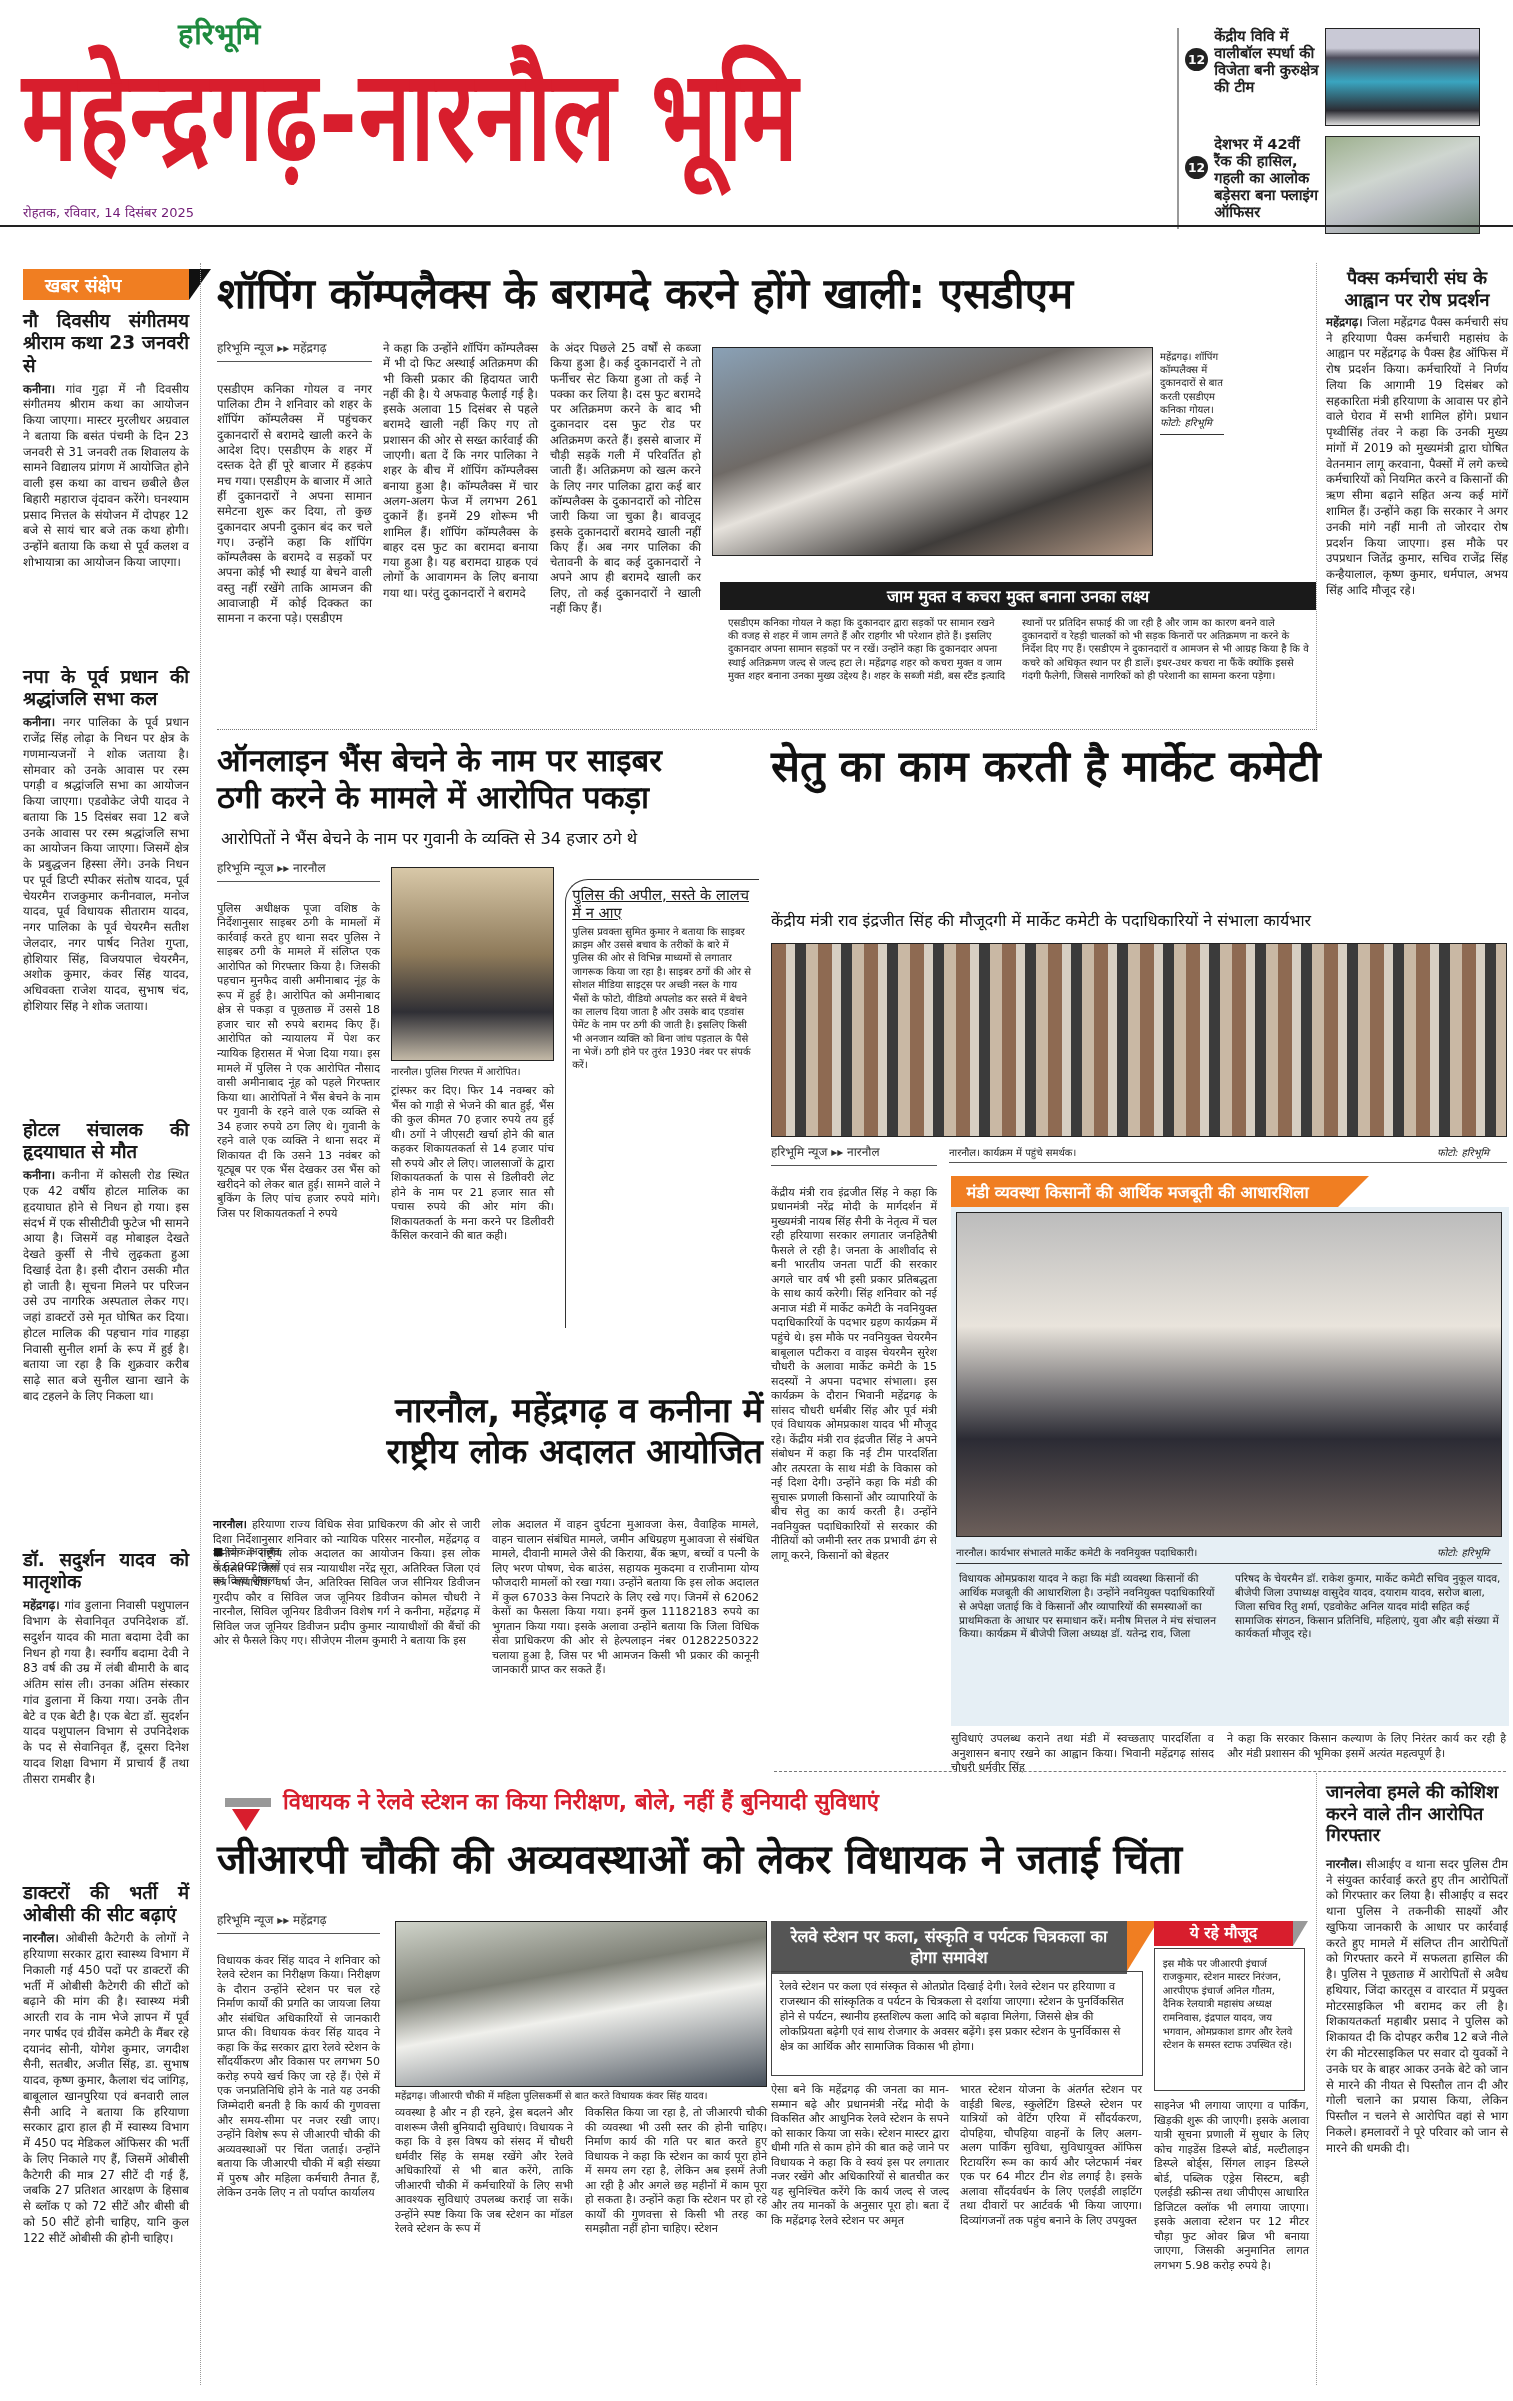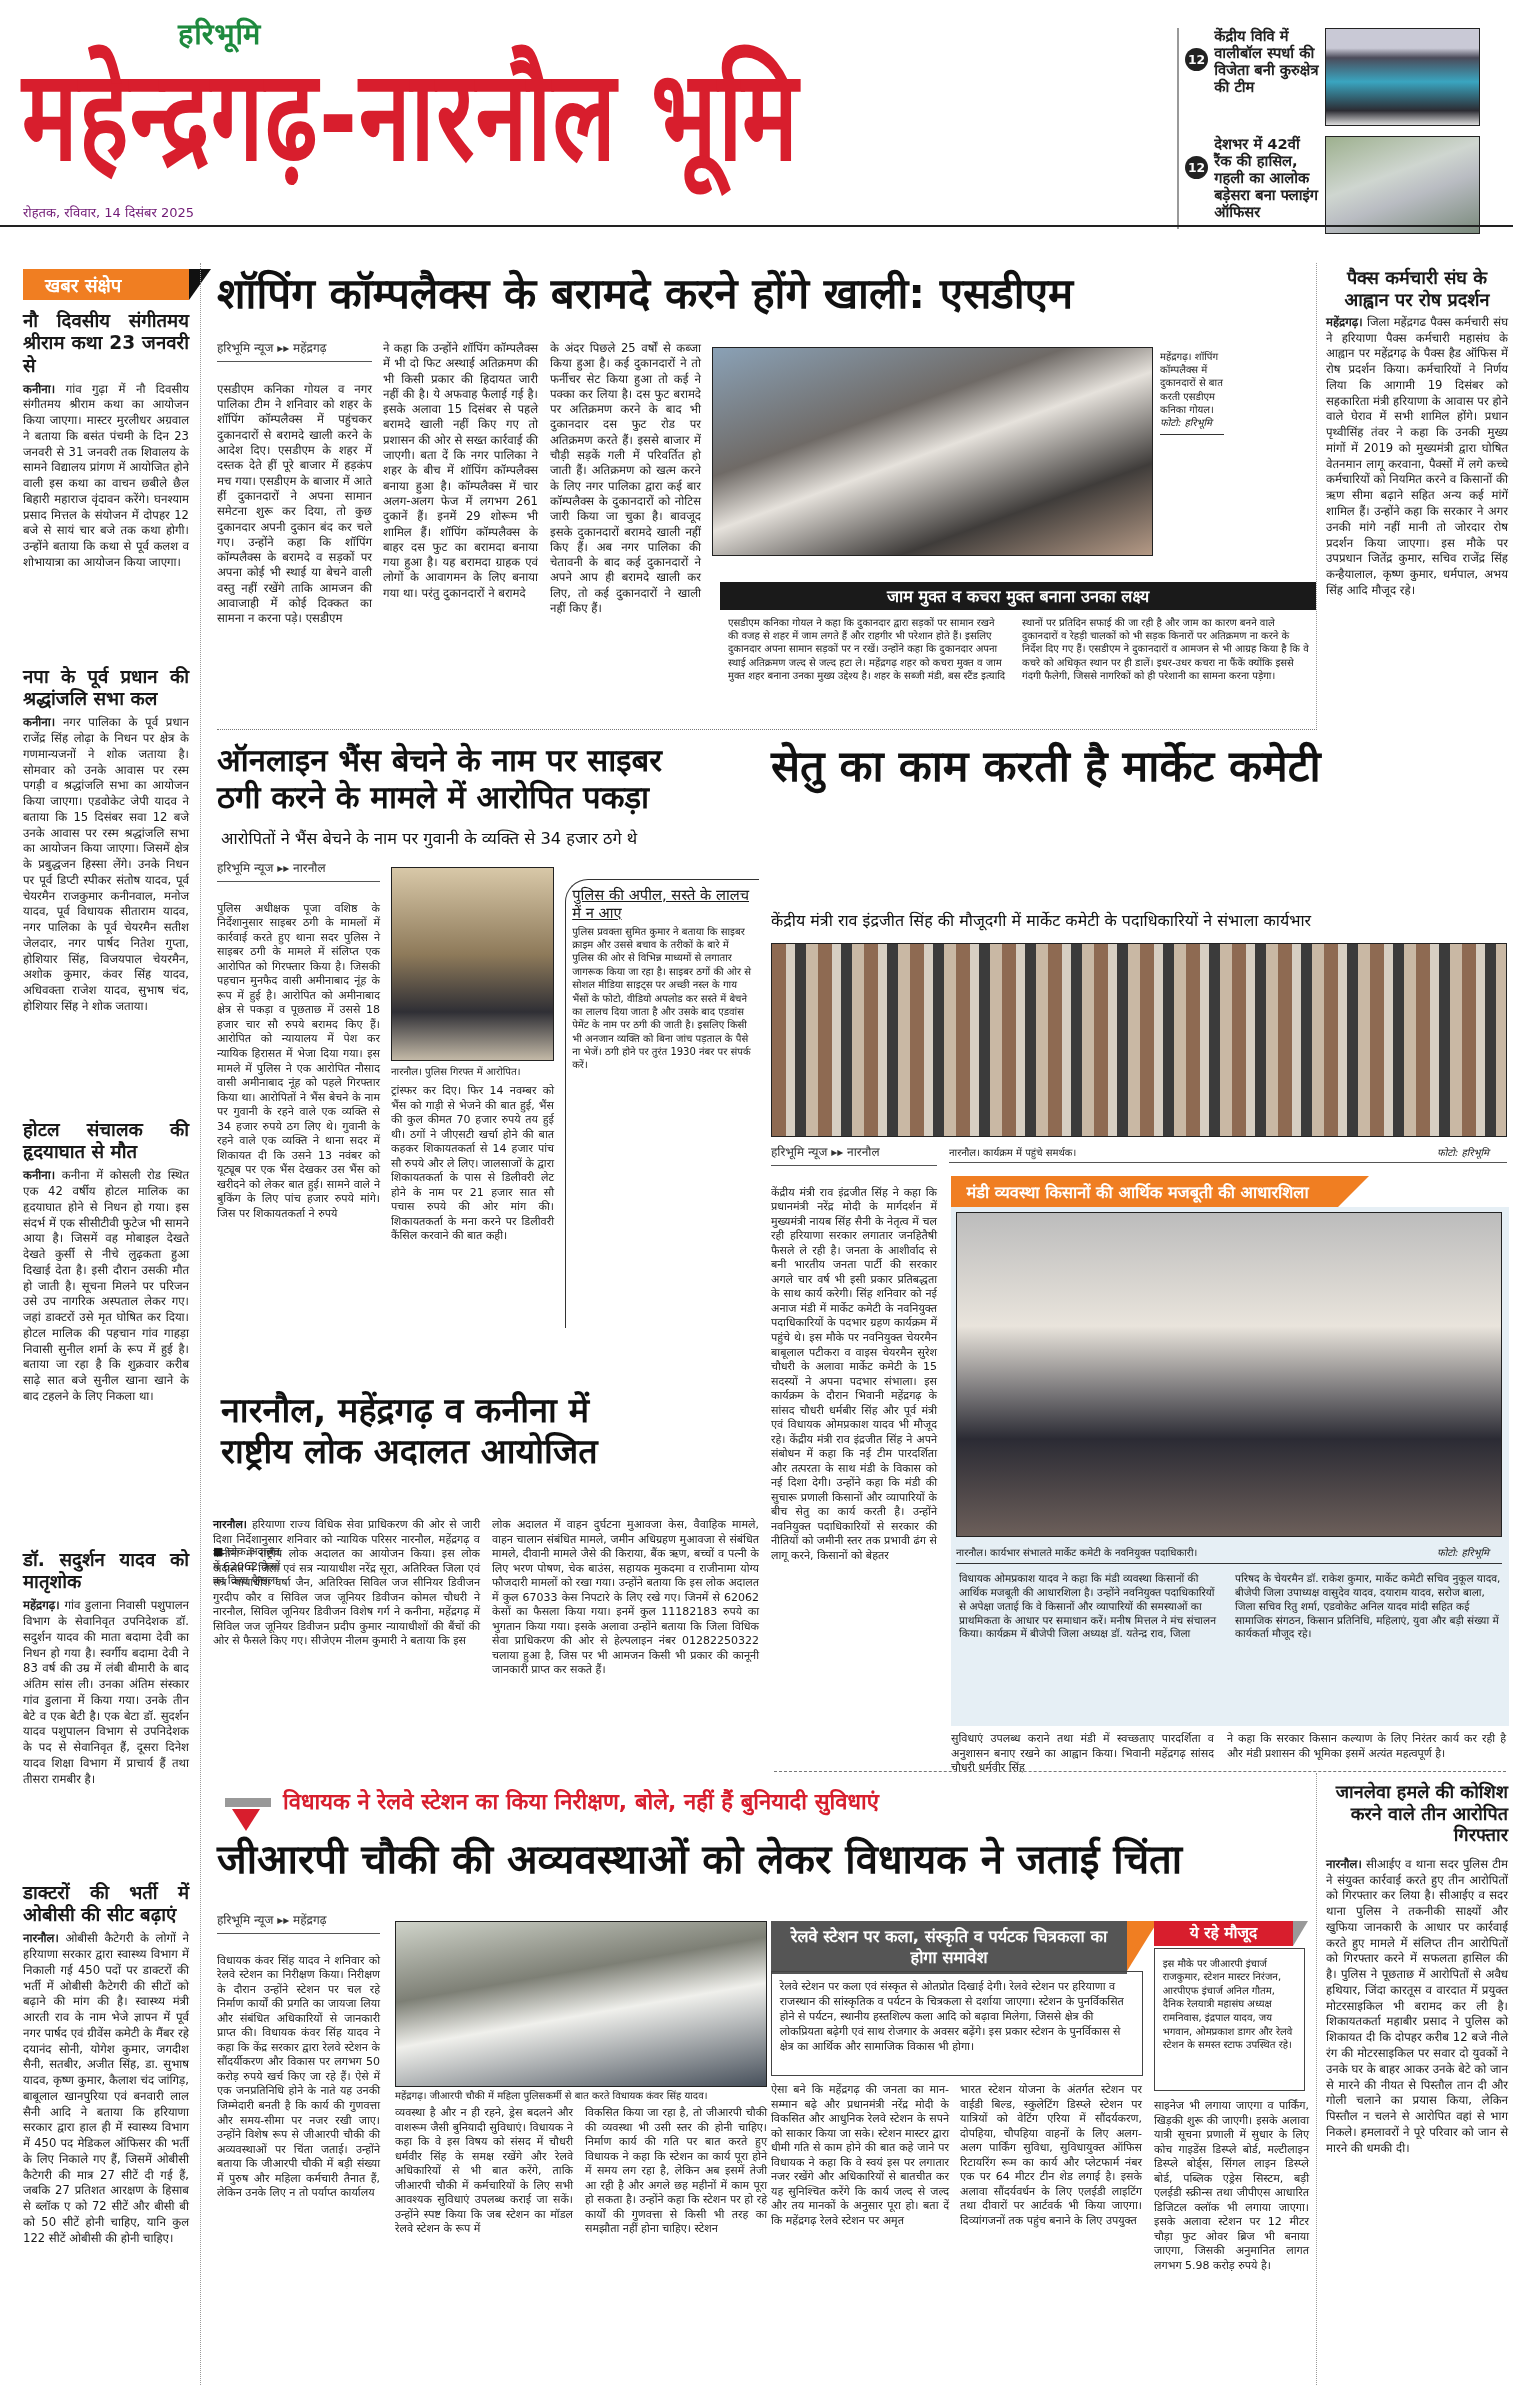--- a/index.html
+++ b/index.html
@@ -147,21 +147,21 @@
 <div class="lightblue" style="left:951px;top:1207px;width:558px;height:519px"></div>
 <div class="photo-box officials" style="left:956px;top:1212px;width:546px;height:325px"></div>
 <div class="abs caption" style="left:956px;top:1545px">नारनौल। कार्यभार संभालते मार्केट कमेटी के नवनियुक्त पदाधिकारी।</div>
 <div class="abs caption" style="left:1437px;top:1545px;font-style:italic">फोटो: हरिभूमि</div>
 <div class="abs" style="left:956px;top:1563px;width:546px;border-top:0.8px solid #333"></div>
 <div class="col" style="left:959px;top:1572px;width:263px;font-size:10.5px;text-align:left">विधायक ओमप्रकाश यादव ने कहा कि मंडी व्यवस्था किसानों की आर्थिक मजबूती की आधारशिला है। उन्होंने नवनियुक्त पदाधिकारियों से अपेक्षा जताई कि वे किसानों और व्यापारियों की समस्याओं का प्राथमिकता के आधार पर समाधान करें। मनीष मित्तल ने मंच संचालन किया। कार्यक्रम में बीजेपी जिला अध्यक्ष डॉ. यतेन्द्र राव, जिला</div>
 <div class="col" style="left:1235px;top:1572px;width:267px;font-size:10.5px;text-align:left">परिषद के चेयरमैन डॉ. राकेश कुमार, मार्केट कमेटी सचिव नुकूल यादव, बीजेपी जिला उपाध्यक्ष वासुदेव यादव, दयाराम यादव, सरोज बाला, जिला सचिव रितु शर्मा, एडवोकेट अनिल यादव मांदी सहित कई सामाजिक संगठन, किसान प्रतिनिधि, महिलाएं, युवा और बड़ी संख्या में कार्यकर्ता मौजूद रहे।</div>
 <div class="col" style="left:951px;top:1732px;width:263px;font-size:11px">सुविधाएं उपलब्ध कराने तथा मंडी में स्वच्छताए पारदर्शिता व अनुशासन बनाए रखने का आह्वान किया। भिवानी महेंद्रगढ़ सांसद चौधरी धर्मवीर सिंह</div>
 <div class="col" style="left:1227px;top:1732px;width:279px;font-size:11px">ने कहा कि सरकार किसान कल्याण के लिए निरंतर कार्य कर रही है और मंडी प्रशासन की भूमिका इसमें अत्यंत महत्वपूर्ण है।</div>
 
-<div class="headline" style="left:221px;top:1390px;font-size:34px;line-height:1.2;text-align:left;width:542px">
+<div class="headline" style="left:221px;top:1390px;font-size:34px;line-height:1.2;text-align:right;width:542px">
   <div>नारनौल, महेंद्रगढ़ व कनीना में</div>
   <div>राष्ट्रीय लोक अदालत आयोजित</div>
 </div>
 <div class="bullet-note" style="left:213px;top:1545px;width:70px">
   <span>■</span> <span>लोक अदालत में 62062 केसों का किया फैसला</span>
 </div>
 <div class="col" style="left:213px;top:1518px;width:267px;font-size:11px">
   <b>नारनौल।</b> <span>हरियाणा राज्य विधिक सेवा प्राधिकरण की ओर से जारी दिशा निर्देशानुसार शनिवार को न्यायिक परिसर नारनौल, महेंद्रगढ़ व कनीना में राष्ट्रीय लोक अदालत का आयोजन किया। इस लोक अदालत में जिला एवं सत्र न्यायाधीश नरेंद्र सूरा, अतिरिक्त जिला एवं सत्र न्यायाधीश वर्षा जैन, अतिरिक्त सिविल जज सीनियर डिवीजन गुरदीप कौर व सिविल जज जूनियर डिवीजन कोमल चौधरी ने नारनौल, सिविल जूनियर डिवीजन विशेष गर्ग ने कनीना, महेंद्रगढ़ में सिविल जज जूनियर डिवीजन प्रदीप कुमार न्यायाधीशों की बैंचों की ओर से फैसले किए गए। सीजेएम नीलम कुमारी ने बताया कि इस</span>
 </div>
 <div class="col" style="left:492px;top:1518px;width:267px;font-size:11px">लोक अदालत में वाहन दुर्घटना मुआवजा केस, वैवाहिक मामले, वाहन चालान संबंधित मामले, जमीन अधिग्रहण मुआवजा से संबंधित मामले, दीवानी मामले जैसे की किराया, बैंक ऋण, बच्चों व पत्नी के लिए भरण पोषण, चेक बाउंस, सहायक मुकदमा व राजीनामा योग्य फौजदारी मामलों को रखा गया। उन्होंने बताया कि इस लोक अदालत में कुल 67033 केस निपटारे के लिए रखे गए। जिनमें से 62062 केसों का फैसला किया गया। इनमें कुल 11182183 रुपये का भुगतान किया गया। इसके अलावा उन्होंने बताया कि जिला विधिक सेवा प्राधिकरण की ओर से हेल्पलाइन नंबर 01282250322 चलाया हुआ है, जिस पर भी आमजन किसी भी प्रकार की कानूनी जानकारी प्राप्त कर सकते हैं।</div>
@@ -186,16 +186,16 @@
 <div class="col" style="left:771px;top:2083px;width:178px;font-size:11px">ऐसा बने कि महेंद्रगढ़ की जनता का मान-सम्मान बढ़े और प्रधानमंत्री नरेंद्र मोदी के विकसित और आधुनिक रेलवे स्टेशन के सपने को साकार किया जा सके। स्टेशन मास्टर द्वारा धीमी गति से काम होने की बात कहे जाने पर विधायक ने कहा कि वे स्वयं इस पर लगातार नजर रखेंगे और अधिकारियों से बातचीत कर यह सुनिश्चित करेंगे कि कार्य जल्द से जल्द और तय मानकों के अनुसार पूरा हो। बता दें कि महेंद्रगढ़ रेलवे स्टेशन पर अमृत</div>
 <div class="col" style="left:960px;top:2083px;width:182px;font-size:11px">भारत स्टेशन योजना के अंतर्गत स्टेशन पर वाईडी बिल्ड, स्कुलेटिंग डिस्प्ले स्टेशन पर यात्रियों को वेटिंग एरिया में सौंदर्यकरण, दोपहिया, चौपहिया वाहनों के लिए अलग-अलग पार्किंग सुविधा, सुविधायुक्त ऑफिस रिटायरिंग रूम का कार्य और प्लेटफार्म नंबर एक पर 64 मीटर टीन शेड लगाई है। इसके अलावा सौंदर्यवर्धन के लिए एलईडी लाइटिंग तथा दीवारों पर आर्टवर्क भी किया जाएगा। दिव्यांगजनों तक पहुंच बनाने के लिए उपयुक्त</div>
 
 <div class="red-box-title" style="left:1154px;top:1921px;width:139px;height:25px;font-size:15.5px;line-height:25px">ये रहे मौजूद</div>
 <div class="abs" style="left:1293px;top:1921px;border-top:25px solid #999;border-right:15.5px solid transparent"></div>
 <div class="framed" style="left:1154px;top:1948px;width:151px;height:143px;font-size:10px">इस मौके पर जीआरपी इंचार्ज राजकुमार, स्टेशन मास्टर निरंजन, आरपीएफ इंचार्ज अनिल गौतम, दैनिक रेलयात्री महासंघ अध्यक्ष रामनिवास, इंद्रपाल यादव, जय भगवान, ओमप्रकाश डागर और रेलवे स्टेशन के समस्त स्टाफ उपस्थित रहे।</div>
 <div class="col" style="left:1154px;top:2099px;width:155px;font-size:11px">साइनेज भी लगाया जाएगा व पार्किंग, खिड़की शुरू की जाएगी। इसके अलावा यात्री सूचना प्रणाली में सुधार के लिए कोच गाइडेंस डिस्प्ले बोर्ड, मल्टीलाइन डिस्प्ले बोर्ड्स, सिंगल लाइन डिस्प्ले बोर्ड, पब्लिक एड्रेस सिस्टम, बड़ी एलईडी स्क्रीन्स तथा जीपीएस आधारित डिजिटल क्लॉक भी लगाया जाएगा। इसके अलावा स्टेशन पर 12 मीटर चौड़ा फुट ओवर ब्रिज भी बनाया जाएगा, जिसकी अनुमानित लागत लगभग 5.98 करोड़ रुपये है।</div>
 
 <div class="vsep" style="left:1316px;top:1773px;height:612px"></div>
 <div class="col brief" style="left:1326px;top:1781px;width:182px">
-  <h3 style="text-align:right;font-size:18px;margin-bottom:11px">जानलेवा हमले की कोशिश करने वाले तीन आरोपित गिरफ्तार</h3>
+  <h3 style="text-align:left;font-size:18px;margin-bottom:11px">जानलेवा हमले की कोशिश करने वाले तीन आरोपित गिरफ्तार</h3>
   <p><b>नारनौल।</b> <span>सीआईए व थाना सदर पुलिस टीम ने संयुक्त कार्रवाई करते हुए तीन आरोपितों को गिरफ्तार कर लिया है। सीआईए व सदर थाना पुलिस ने तकनीकी साक्ष्यों और खुफिया जानकारी के आधार पर कार्रवाई करते हुए मामले में संलिप्त तीन आरोपितों को गिरफ्तार करने में सफलता हासिल की है। पुलिस ने पूछताछ में आरोपितों से अवैध हथियार, जिंदा कारतूस व वारदात में प्रयुक्त मोटरसाइकिल भी बरामद कर ली है। शिकायतकर्ता महाबीर प्रसाद ने पुलिस को शिकायत दी कि दोपहर करीब 12 बजे नीले रंग की मोटरसाइकिल पर सवार दो युवकों ने उनके घर के बाहर आकर उनके बेटे को जान से मारने की नीयत से पिस्तौल तान दी और गोली चलाने का प्रयास किया, लेकिन पिस्तौल न चलने से आरोपित वहां से भाग निकले। हमलावरों ने पूरे परिवार को जान से मारने की धमकी दी।</span></p>
 </div>
 
 
 </body></html>

